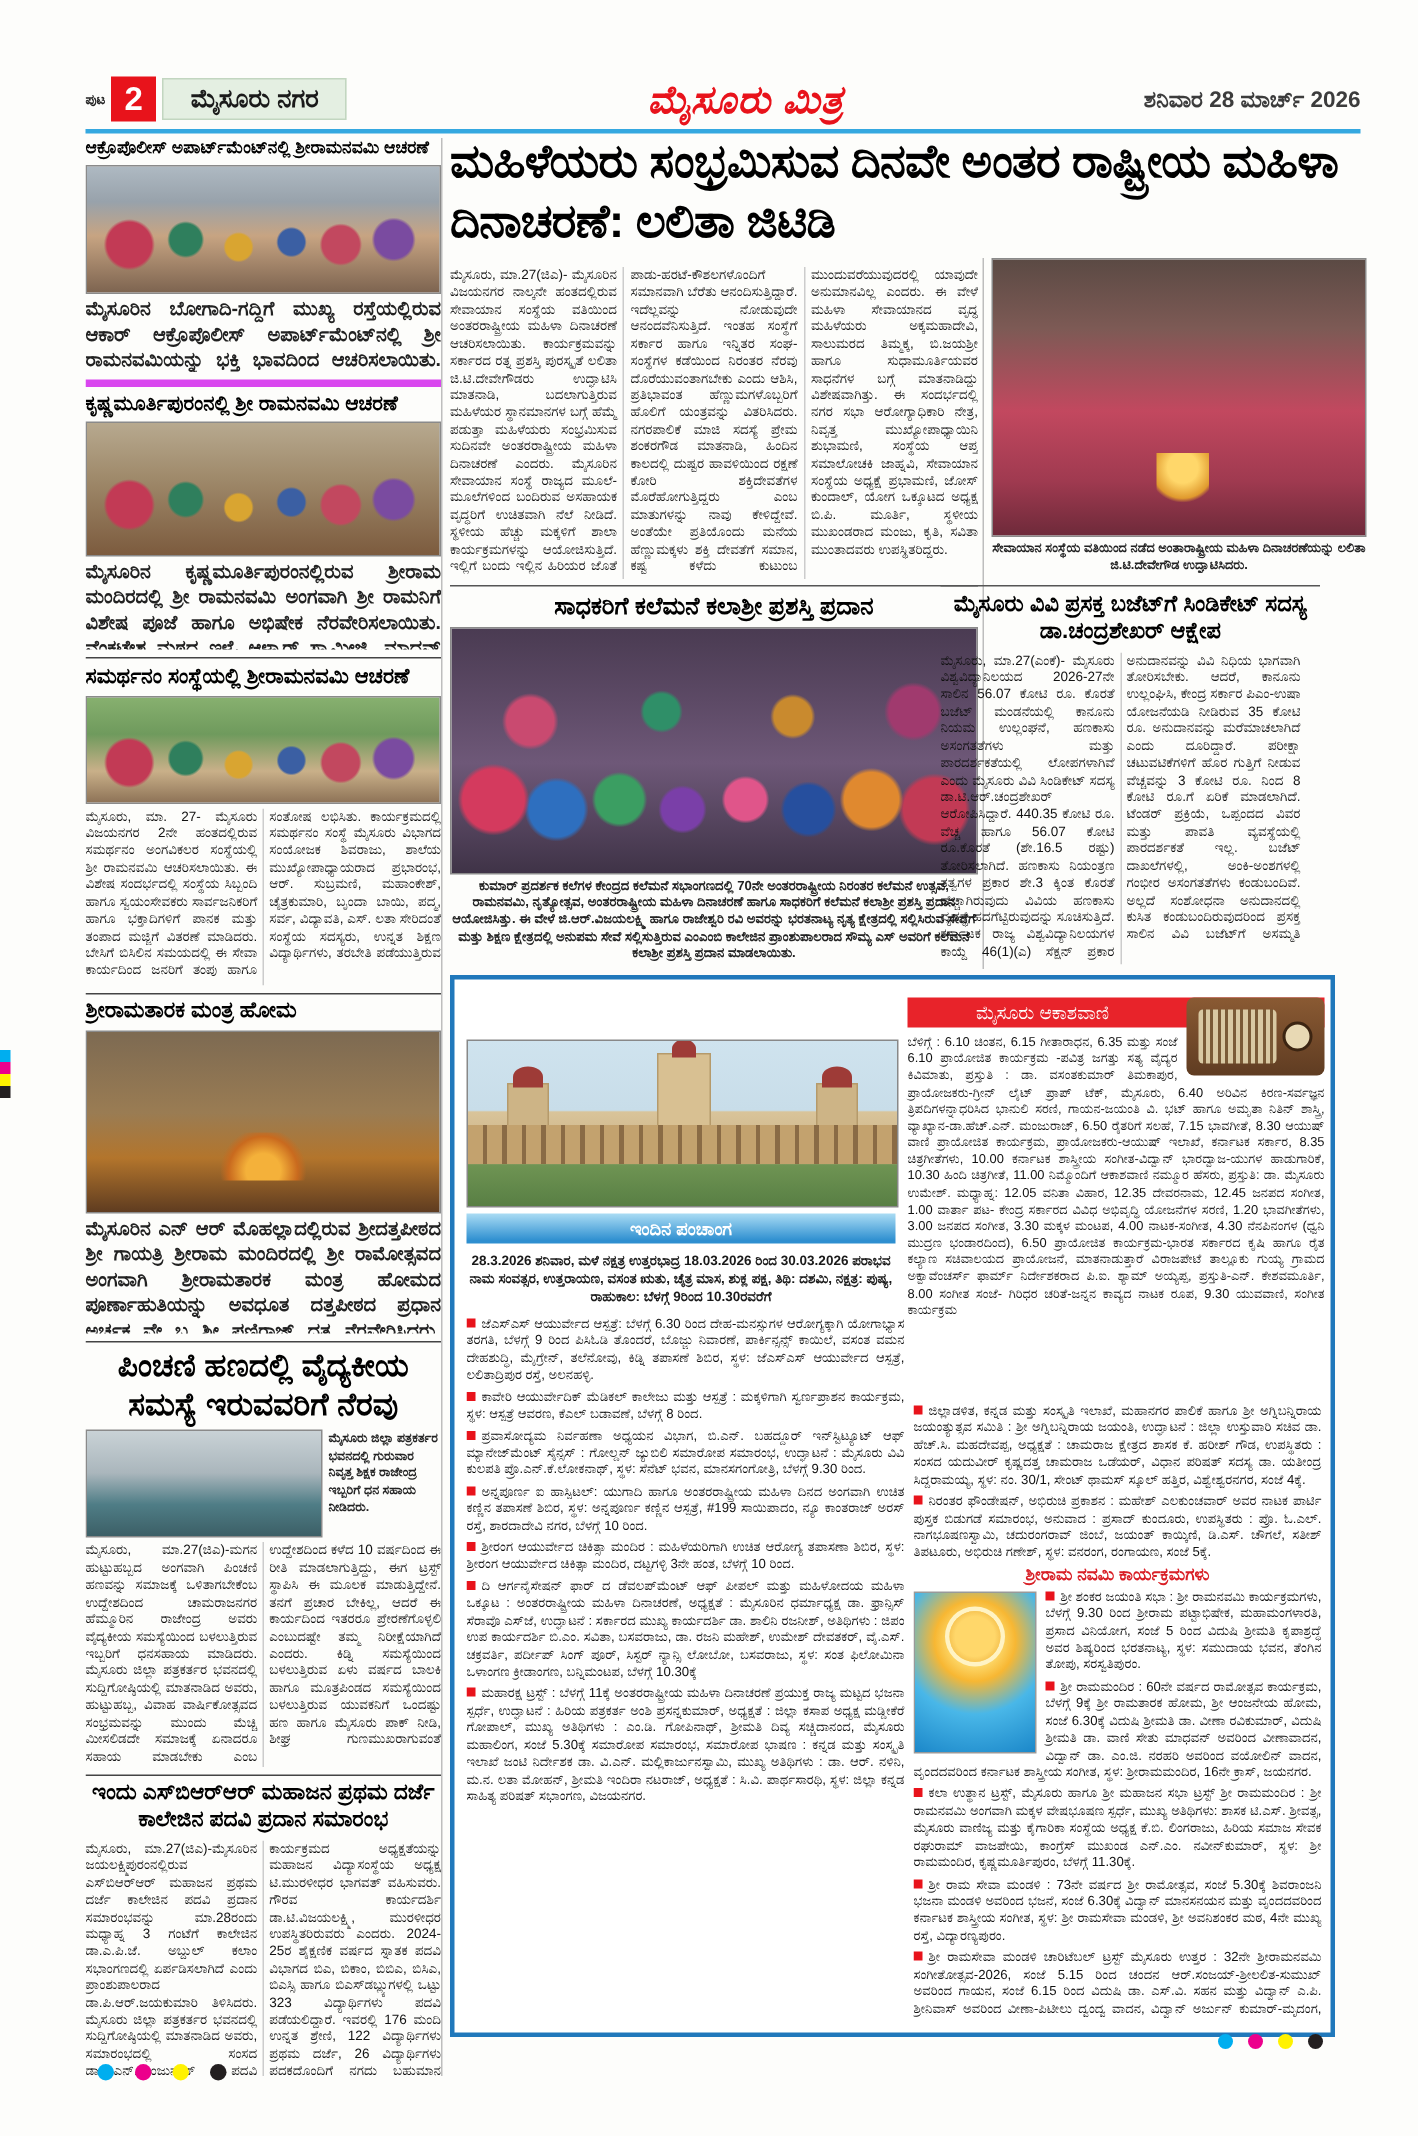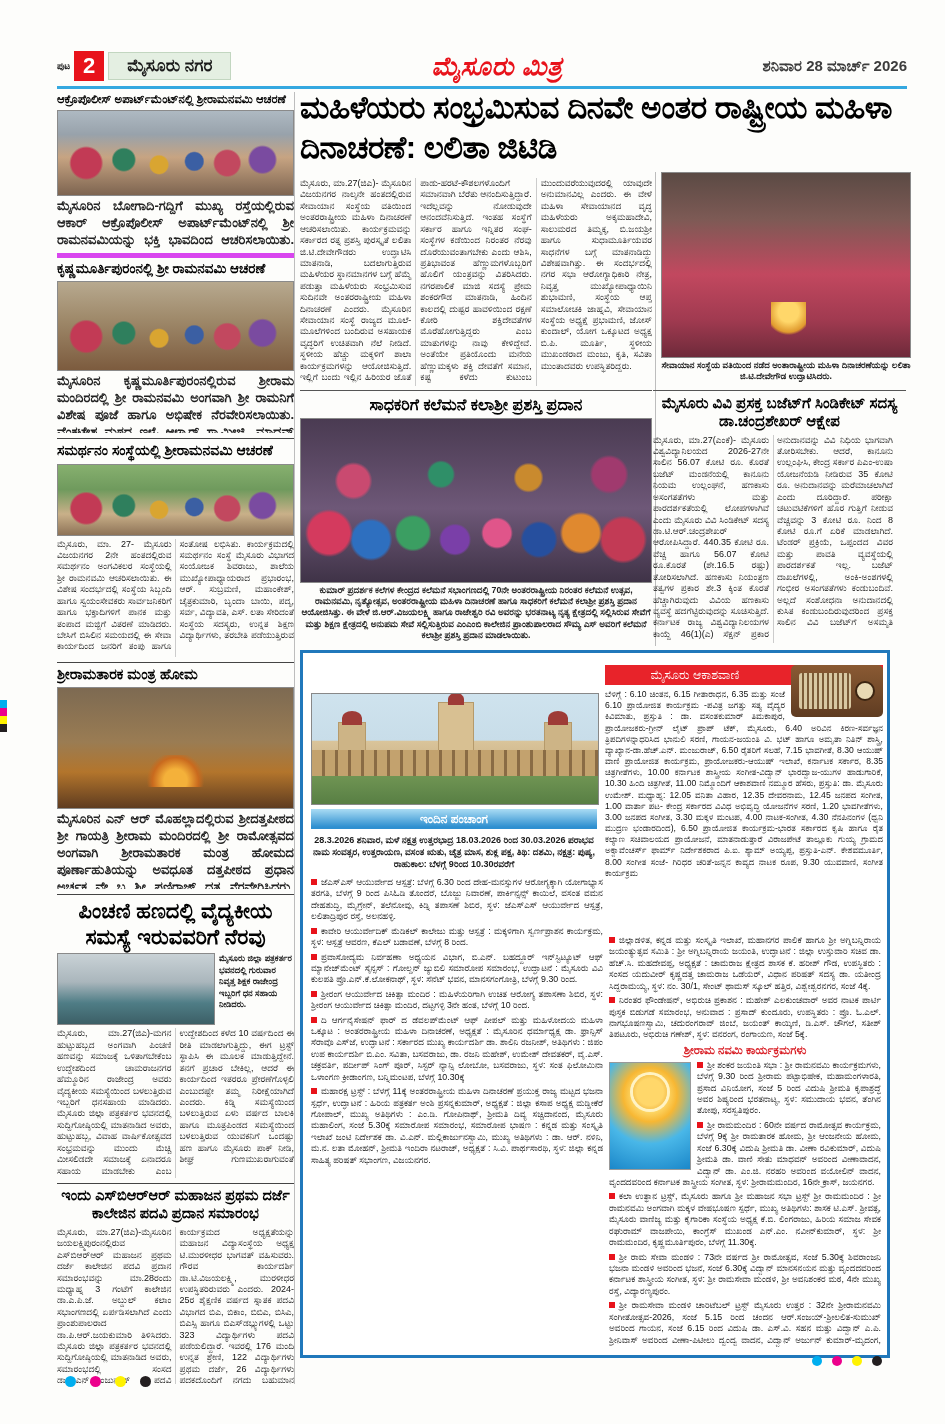--- a/index.html
+++ b/index.html
@@ -53,21 +53,21 @@
      background:radial-gradient(circle at 50% 30%,#ffd76a 0 35%,#e09a2e 70%,transparent 80%);}
   .pension{background:linear-gradient(180deg,#c9d2d6 0%,#aab6bc 40%,#4f7d86 70%,#3c5f66 100%);}
   
   #left-col{position:absolute;left:57px;top:92px;width:238px;height:1292px;overflow:hidden;border-right:1px solid #bdbdbd;padding-right:0;box-sizing:border-box;}
   
   #main-headline{position:absolute;left:300px;top:88px;width:614px;font-size:31px;font-weight:800;line-height:1.3;letter-spacing:-.5px;color:#000;}
   #main-body{position:absolute;left:300px;top:178px;width:352px;height:208px;}
   #vr1{position:absolute;left:655px;top:172px;width:1px;height:474px;background:#bdbdbd;}
   #lamp-block{position:absolute;left:661px;top:172px;width:250px;}
   #kalamane{position:absolute;left:300px;top:390px;width:352px;border-top:1px solid #555;padding-top:2px;}
-  #budget{position:absolute;left:653px;top:390px;width:253px;border-top:1px solid #555;padding-top:3px;}
+  #budget{position:absolute;left:627px;top:390px;width:253px;border-top:1px solid #555;padding-top:3px;}
   
   #roundup{position:absolute;left:300px;top:650px;width:590px;height:708px;border:3px solid #2078bb;box-sizing:border-box;background:#fff;}
   .r-head{height:30px;background:linear-gradient(180deg,#7fd0f2 0%,#2a86c8 85%);color:#fff;font-weight:bold;font-size:17px;line-height:30px;padding-left:12px;}
   #palace{position:absolute;left:8px;top:40px;width:286px;height:110px;border:1px solid #888;
      background:linear-gradient(180deg,#cfe3ee 0%,#c8dde9 42%,#d9c49a 43%,#c7ad82 74%,#6f9453 75%,#587f44 100%);overflow:hidden;}
   #palace .tower{position:absolute;left:50%;top:8px;width:34px;height:66px;margin-left:-17px;background:#d8c092;border:1px solid #b59a6b;}
   #palace .tower::before{content:"";position:absolute;left:50%;top:-10px;width:16px;height:12px;margin-left:-8px;background:#9e3b37;border-radius:50% 50% 0 0;}
   #palace .dome-l,#palace .dome-r{position:absolute;top:28px;width:26px;height:34px;background:#cdb486;border:1px solid #b59a6b;}
   #palace .dome-l{left:26px;} #palace .dome-r{right:26px;}
   #palace .dome-l::before,#palace .dome-r::before{content:"";position:absolute;left:50%;top:-12px;width:20px;height:14px;margin-left:-10px;background:#9e3b37;border-radius:50% 50% 0 0;}
@@ -179,20 +179,21 @@
   <div id="ak">
     <div class="radio"></div>
     <div class="ak-title">ಮೈಸೂರು ಆಕಾಶವಾಣಿ</div>
     <div class="ak-text">ಬೆಳಿಗ್ಗೆ : 6.10 ಚಿಂತನ, 6.15 ಗೀತಾರಾಧನ, 6.35 ಮತ್ತು ಸಂಜೆ 6.10 ಪ್ರಾಯೋಜಿತ ಕಾರ್ಯಕ್ರಮ -ಪವಿತ್ರ ಜಗತ್ತು ಸತ್ಯ ವೈದ್ಯರ ಕಿವಿಮಾತು, ಪ್ರಸ್ತುತಿ : ಡಾ. ವಸಂತಕುಮಾರ್ ತಿಮಕಾಪುರ, ಪ್ರಾಯೋಜಕರು-ಗ್ರೀನ್ ಲೈಟ್ ಪ್ರಾಪ್ ಟೆಕ್, ಮೈಸೂರು, 6.40 ಅರಿವಿನ ಕಿರಣ-ಸರ್ವಜ್ಞನ ತ್ರಿಪದಿಗಳನ್ನಾಧರಿಸಿದ ಭಾನುಲಿ ಸರಣಿ, ಗಾಯನ-ಜಯಂತಿ ವಿ. ಭಟ್ ಹಾಗೂ ಅಮೃತಾ ನಿತಿನ್ ಶಾಸ್ತ್ರಿ, ವ್ಯಾಖ್ಯಾನ-ಡಾ.ಹೆಚ್.ಎನ್. ಮಂಜುರಾಜ್, 6.50 ರೈತರಿಗೆ ಸಲಹೆ, 7.15 ಭಾವಗೀತೆ, 8.30 ಆಯುಷ್ ವಾಣಿ ಪ್ರಾಯೋಜಿತ ಕಾರ್ಯಕ್ರಮ, ಪ್ರಾಯೋಜಕರು-ಆಯುಷ್ ಇಲಾಖೆ, ಕರ್ನಾಟಕ ಸರ್ಕಾರ, 8.35 ಚಿತ್ರಗೀತೆಗಳು, 10.00 ಕರ್ನಾಟಕ ಶಾಸ್ತ್ರೀಯ ಸಂಗೀತ-ವಿದ್ವಾನ್ ಭಾರದ್ವಾಜ-ಯುಗಳ ಹಾಡುಗಾರಿಕೆ, 10.30 ಹಿಂದಿ ಚಿತ್ರಗೀತೆ, 11.00 ನಿಮ್ಮೊಂದಿಗೆ ಆಕಾಶವಾಣಿ ನಮ್ಮೂರ ಹೆಸರು, ಪ್ರಸ್ತುತಿ: ಡಾ. ಮೈಸೂರು ಉಮೇಶ್. ಮಧ್ಯಾಹ್ನ: 12.05 ವನಿತಾ ವಿಹಾರ, 12.35 ದೇವರನಾಮ, 12.45 ಜನಪದ ಸಂಗೀತ, 1.00 ವಾರ್ತಾ ಪಟ- ಕೇಂದ್ರ ಸರ್ಕಾರದ ವಿವಿಧ ಅಭಿವೃದ್ಧಿ ಯೋಜನೆಗಳ ಸರಣಿ, 1.20 ಭಾವಗೀತೆಗಳು, 3.00 ಜನಪದ ಸಂಗೀತ, 3.30 ಮಕ್ಕಳ ಮಂಟಪ, 4.00 ನಾಟಕ-ಸಂಗೀತ, 4.30 ನೆನಪಿನಂಗಳ (ಧ್ವನಿ ಮುದ್ರಣ ಭಂಡಾರದಿಂದ), 6.50 ಪ್ರಾಯೋಜಿತ ಕಾರ್ಯಕ್ರಮ-ಭಾರತ ಸರ್ಕಾರದ ಕೃಷಿ ಹಾಗೂ ರೈತ ಕಲ್ಯಾಣ ಸಚಿವಾಲಯದ ಪ್ರಾಯೋಜನೆ, ಮಾತನಾಡುತ್ತಾರೆ ವಿರಾಜಪೇಟೆ ತಾಲ್ಲೂಕು ಗುಯ್ಯ ಗ್ರಾಮದ ಅಕ್ವಾವೆಂಚರ್ಸ್ ಫಾರ್ಮ್ ನಿರ್ದೇಶಕರಾದ ಪಿ.ಐ. ಶ್ಯಾಮ್ ಅಯ್ಯಪ್ಪ, ಪ್ರಸ್ತುತಿ-ಎನ್. ಕೇಶವಮೂರ್ತಿ, 8.00 ಸಂಗೀತ ಸಂಜೆ- ಗಿರಿಧರ ಚರಿತೆ-ಜನ್ನನ ಕಾವ್ಯದ ನಾಟಕ ರೂಪ, 9.30 ಯುವವಾಣಿ, ಸಂಗೀತ ಕಾರ್ಯಕ್ರಮ</div>
   </div>
 
   <div class="list-left">
     <div class="li">ಜೆಎಸ್‌ಎಸ್ ಆಯುರ್ವೇದ ಆಸ್ಪತ್ರೆ: ಬೆಳಗ್ಗೆ 6.30 ರಿಂದ ದೇಹ-ಮನಸ್ಸುಗಳ ಆರೋಗ್ಯಕ್ಕಾಗಿ ಯೋಗಾಭ್ಯಾಸ ತರಗತಿ, ಬೆಳಗ್ಗೆ 9 ರಿಂದ ಪಿಸಿಓಡಿ ತೊಂದರೆ, ಬೊಜ್ಜು ನಿವಾರಣೆ, ಪಾರ್ಕಿನ್ಸನ್ಸ್ ಕಾಯಿಲೆ, ವಸಂತ ವಮನ ದೇಹಶುದ್ಧಿ, ಮೈಗ್ರೇನ್, ತಲೆನೋವು, ಕಿಡ್ನಿ ತಪಾಸಣೆ ಶಿಬಿರ, ಸ್ಥಳ: ಜೆಎಸ್‌ಎಸ್ ಆಯುರ್ವೇದ ಆಸ್ಪತ್ರೆ, ಲಲಿತಾದ್ರಿಪುರ ರಸ್ತೆ, ಅಲನಹಳ್ಳಿ.</div>
     <div class="li">ಕಾವೇರಿ ಆಯುರ್ವೇದಿಕ್ ಮೆಡಿಕಲ್ ಕಾಲೇಜು ಮತ್ತು ಆಸ್ಪತ್ರೆ : ಮಕ್ಕಳಿಗಾಗಿ ಸ್ವರ್ಣಪ್ರಾಶನ ಕಾರ್ಯಕ್ರಮ, ಸ್ಥಳ: ಆಸ್ಪತ್ರೆ ಆವರಣ, ಕೆಎಲ್ ಬಡಾವಣೆ, ಬೆಳಗ್ಗೆ 8 ರಿಂದ.</div>
     <div class="li">ಪ್ರವಾಸೋದ್ಯಮ ನಿರ್ವಹಣಾ ಅಧ್ಯಯನ ವಿಭಾಗ, ಬಿ.ಎನ್. ಬಹದ್ದೂರ್ ಇನ್‌ಸ್ಟಿಟ್ಯೂಟ್ ಆಫ್ ಮ್ಯಾನೇಜ್‌ಮೆಂಟ್ ಸೈನ್ಸಸ್ : ಗೋಲ್ಡನ್ ಜ್ಯುಬಿಲಿ ಸಮಾರೋಪ ಸಮಾರಂಭ, ಉದ್ಘಾಟನೆ : ಮೈಸೂರು ವಿವಿ ಕುಲಪತಿ ಪ್ರೊ.ಎನ್.ಕೆ.ಲೋಕನಾಥ್, ಸ್ಥಳ: ಸೆನೆಟ್ ಭವನ, ಮಾನಸಗಂಗೋತ್ರಿ, ಬೆಳಗ್ಗೆ 9.30 ರಿಂದ.</div>
+    <div class="li">ಅನ್ನಪೂರ್ಣ ಐ ಹಾಸ್ಪಿಟಲ್: ಯುಗಾದಿ ಹಾಗೂ ಅಂತರರಾಷ್ಟ್ರೀಯ ಮಹಿಳಾ ದಿನದ ಅಂಗವಾಗಿ ಉಚಿತ ಕಣ್ಣಿನ ತಪಾಸಣೆ ಶಿಬಿರ, ಸ್ಥಳ: ಅನ್ನಪೂರ್ಣ ಕಣ್ಣಿನ ಆಸ್ಪತ್ರೆ, #199 ಸಾಯಿಪಾದಂ, ನ್ಯೂ ಕಾಂತರಾಜ್ ಅರಸ್ ರಸ್ತೆ, ಶಾರದಾದೇವಿ ನಗರ, ಬೆಳಗ್ಗೆ 10 ರಿಂದ.</div>
     <div class="li">ಶ್ರೀರಂಗ ಆಯುರ್ವೇದ ಚಿಕಿತ್ಸಾ ಮಂದಿರ : ಮಹಿಳೆಯರಿಗಾಗಿ ಉಚಿತ ಆರೋಗ್ಯ ತಪಾಸಣಾ ಶಿಬಿರ, ಸ್ಥಳ: ಶ್ರೀರಂಗ ಆಯುರ್ವೇದ ಚಿಕಿತ್ಸಾ ಮಂದಿರ, ದಟ್ಟಗಳ್ಳಿ 3ನೇ ಹಂತ, ಬೆಳಗ್ಗೆ 10 ರಿಂದ.</div>
     <div class="li">ದಿ ಆರ್ಗನೈಸೇಷನ್ ಫಾರ್ ದ ಡೆವಲಪ್‌ಮೆಂಟ್ ಆಫ್ ಪೀಪಲ್ ಮತ್ತು ಮಹಿಳೋದಯ ಮಹಿಳಾ ಒಕ್ಕೂಟ : ಅಂತರರಾಷ್ಟ್ರೀಯ ಮಹಿಳಾ ದಿನಾಚರಣೆ, ಅಧ್ಯಕ್ಷತೆ : ಮೈಸೂರಿನ ಧರ್ಮಾಧ್ಯಕ್ಷ ಡಾ. ಫ್ರಾನ್ಸಿಸ್ ಸೆರಾವೊ ಎಸ್‌ಜೆ, ಉದ್ಘಾಟನೆ : ಸರ್ಕಾರದ ಮುಖ್ಯ ಕಾರ್ಯದರ್ಶಿ ಡಾ. ಶಾಲಿನಿ ರಜನೀಶ್, ಅತಿಥಿಗಳು : ಜಿಪಂ ಉಪ ಕಾರ್ಯದರ್ಶಿ ಬಿ.ಎಂ. ಸವಿತಾ, ಬಸವರಾಜು, ಡಾ. ರಜನಿ ಮಹೇಶ್, ಉಮೇಶ್ ದೇವತಕರ್, ವೈ.ಎಸ್. ಚಕ್ರವರ್ತಿ, ಪರ್ದೀಪ್ ಸಿಂಗ್ ಪೂರ್, ಸಿಸ್ಟರ್ ನ್ಯಾನ್ಸಿ ಲೋಬೋ, ಬಸವರಾಜು, ಸ್ಥಳ: ಸಂತ ಫಿಲೋಮಿನಾ ಒಳಾಂಗಣ ಕ್ರೀಡಾಂಗಣ, ಬನ್ನಿಮಂಟಪ, ಬೆಳಗ್ಗೆ 10.30ಕ್ಕೆ</div>
     <div class="li">ಮಹಾರಕ್ಷ ಟ್ರಸ್ಟ್ : ಬೆಳಗ್ಗೆ 11ಕ್ಕೆ ಅಂತರರಾಷ್ಟ್ರೀಯ ಮಹಿಳಾ ದಿನಾಚರಣೆ ಪ್ರಯುಕ್ತ ರಾಜ್ಯ ಮಟ್ಟದ ಭಜನಾ ಸ್ಪರ್ಧೆ, ಉದ್ಘಾಟನೆ : ಹಿರಿಯ ಪತ್ರಕರ್ತ ಅಂಶಿ ಪ್ರಸನ್ನಕುಮಾರ್, ಅಧ್ಯಕ್ಷತೆ : ಜಿಲ್ಲಾ ಕಸಾಪ ಅಧ್ಯಕ್ಷ ಮಡ್ಡೀಕೆರೆ ಗೋಪಾಲ್, ಮುಖ್ಯ ಅತಿಥಿಗಳು : ಎಂ.ಡಿ. ಗೋಪಿನಾಥ್, ಶ್ರೀಮತಿ ದಿವ್ಯ ಸಚ್ಚಿದಾನಂದ, ಮೈಸೂರು ಮಹಾಲಿಂಗ, ಸಂಜೆ 5.30ಕ್ಕೆ ಸಮಾರೋಪ ಸಮಾರಂಭ, ಸಮಾರೋಪ ಭಾಷಣ : ಕನ್ನಡ ಮತ್ತು ಸಂಸ್ಕೃತಿ ಇಲಾಖೆ ಜಂಟಿ ನಿರ್ದೇಶಕ ಡಾ. ವಿ.ಎನ್. ಮಲ್ಲಿಕಾರ್ಜುನಸ್ವಾಮಿ, ಮುಖ್ಯ ಅತಿಥಿಗಳು : ಡಾ. ಆರ್. ನಳಿನಿ, ಮ.ನ. ಲತಾ ಮೋಹನ್, ಶ್ರೀಮತಿ ಇಂದಿರಾ ನಟರಾಜ್, ಅಧ್ಯಕ್ಷತೆ : ಸಿ.ವಿ. ಪಾರ್ಥಸಾರಥಿ, ಸ್ಥಳ: ಜಿಲ್ಲಾ ಕನ್ನಡ ಸಾಹಿತ್ಯ ಪರಿಷತ್ ಸಭಾಂಗಣ, ವಿಜಯನಗರ.</div>
   </div>
 
   <div class="list-right">
     <div class="li">ಜಿಲ್ಲಾಡಳಿತ, ಕನ್ನಡ ಮತ್ತು ಸಂಸ್ಕೃತಿ ಇಲಾಖೆ, ಮಹಾನಗರ ಪಾಲಿಕೆ ಹಾಗೂ ಶ್ರೀ ಅಗ್ನಿಬನ್ನಿರಾಯ ಜಯಂತ್ಯುತ್ಸವ ಸಮಿತಿ : ಶ್ರೀ ಅಗ್ನಿಬನ್ನಿರಾಯ ಜಯಂತಿ, ಉದ್ಘಾಟನೆ : ಜಿಲ್ಲಾ ಉಸ್ತುವಾರಿ ಸಚಿವ ಡಾ. ಹೆಚ್.ಸಿ. ಮಹದೇವಪ್ಪ, ಅಧ್ಯಕ್ಷತೆ : ಚಾಮರಾಜ ಕ್ಷೇತ್ರದ ಶಾಸಕ ಕೆ. ಹರೀಶ್ ಗೌಡ, ಉಪಸ್ಥಿತರು : ಸಂಸದ ಯದುವೀರ್ ಕೃಷ್ಣದತ್ತ ಚಾಮರಾಜ ಒಡೆಯರ್, ವಿಧಾನ ಪರಿಷತ್ ಸದಸ್ಯ ಡಾ. ಯತೀಂದ್ರ ಸಿದ್ದರಾಮಯ್ಯ, ಸ್ಥಳ: ನಂ. 30/1, ಸೇಂಟ್ ಥಾಮಸ್ ಸ್ಕೂಲ್ ಹತ್ತಿರ, ವಿಶ್ವೇಶ್ವರನಗರ, ಸಂಜೆ 4ಕ್ಕೆ.</div>
     <div class="li">ನಿರಂತರ ಫೌಂಡೇಷನ್, ಅಭಿರುಚಿ ಪ್ರಕಾಶನ : ಮಹೇಶ್ ಎಲಕುಂಚವಾರ್ ಅವರ ನಾಟಕ ಪಾರ್ಟಿ ಪುಸ್ತಕ ಬಿಡುಗಡೆ ಸಮಾರಂಭ, ಅನುವಾದ : ಪ್ರಸಾದ್ ಕುಂದೂರು, ಉಪಸ್ಥಿತರು : ಪ್ರೊ. ಓ.ಎಲ್. ನಾಗಭೂಷಣಸ್ವಾಮಿ, ಚದುರಂಗರಾವ್ ಜಿಂಬೆ, ಜಯಂತ್ ಕಾಯ್ಕಿಣಿ, ಡಿ.ಎಸ್. ಚೌಗಲೆ, ಸತೀಶ್ ತಿಪಟೂರು, ಅಭಿರುಚಿ ಗಣೇಶ್, ಸ್ಥಳ: ವನರಂಗ, ರಂಗಾಯಣ, ಸಂಜೆ 5ಕ್ಕೆ.</div>
     <div class="rama-title">ಶ್ರೀರಾಮ ನವಮಿ ಕಾರ್ಯಕ್ರಮಗಳು</div>
     <div class="deity"></div>

